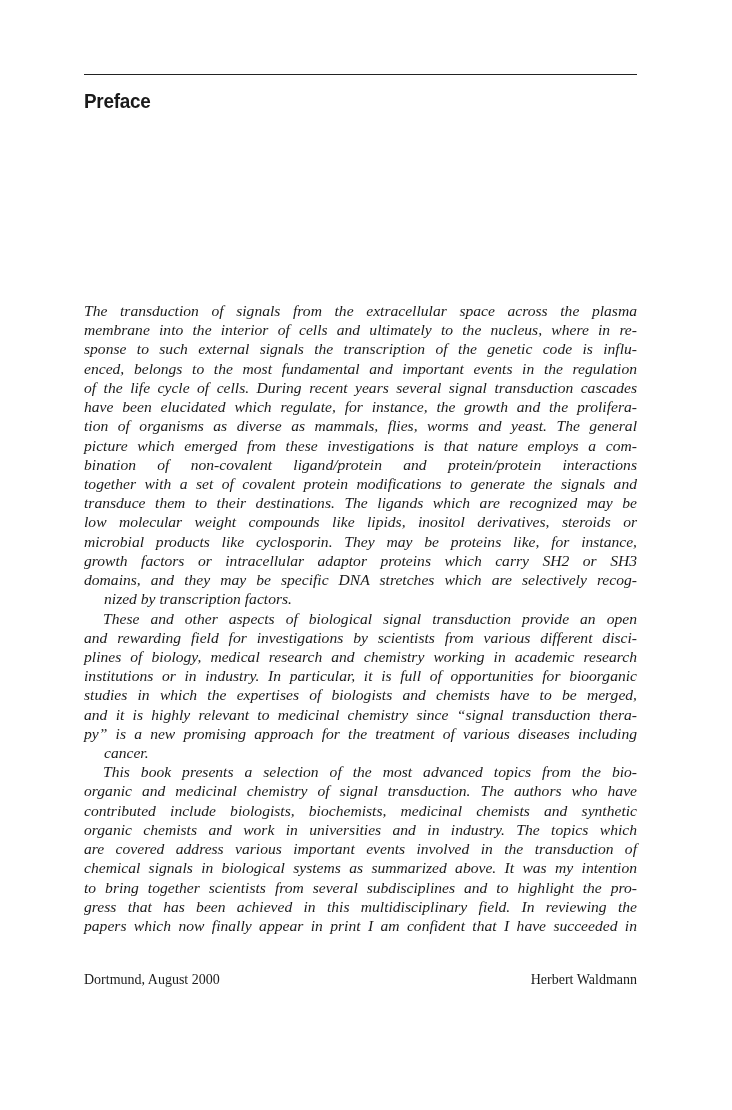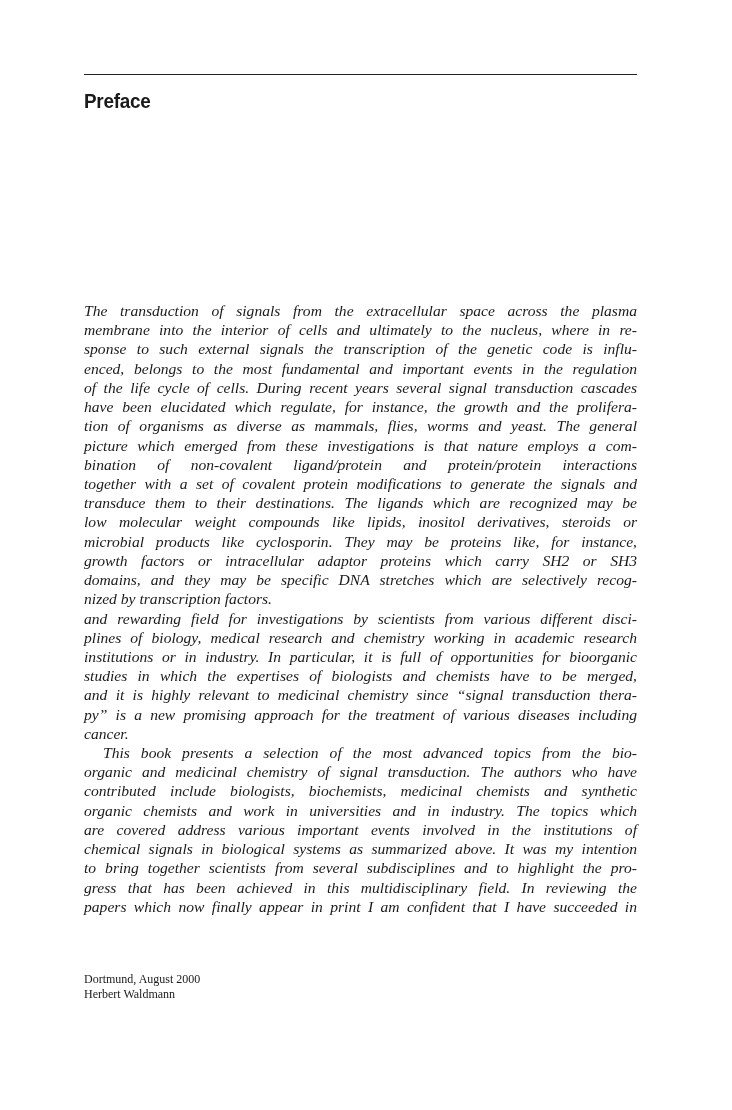--- a/index.html
+++ b/index.html
@@ -13,26 +13,26 @@
     transform: scaleX(0.9); transform-origin: left top;
   }
   .body {
     position: absolute; left: 0; top: 301px; width: 553px;
     font-family: "Liberation Serif", serif; font-size: 15.6px; color: #1a1a1a;
   }
   .line {
     display: block; height: 19.22px; line-height: 19.22px; white-space: nowrap;
     text-align: justify; text-align-last: justify; width: 553px; font-style: italic;
   }
-  .line.last { text-align-last: left; }
+  .line.last { text-align-last: left; margin-left: 20px; }
   .line.indent { text-indent: 19px; }
   .sig {
     position: absolute; left: 0; top: 972px; width: 553px;
-    font-family: "Liberation Serif", serif; font-size: 12px; color: #1a1a1a;
-    display: flex; justify-content: space-between; flex-direction: column;
+    font-family: "Liberation Serif", serif; font-size: 14px; color: #1a1a1a;
+    display: flex; justify-content: space-between;
   }
 </style>
 </head>
 <body>
 
 <div class="page">
   <div class="rule"></div>
   <div class="title">Preface</div>
 
   <div class="body">
@@ -48,34 +48,35 @@
       <span class="line">bination of non-covalent ligand/protein and protein/protein interactions</span>
       <span class="line">together with a set of covalent protein modifications to generate the signals and</span>
       <span class="line">transduce them to their destinations. The ligands which are recognized may be</span>
       <span class="line">low molecular weight compounds like lipids, inositol derivatives, steroids or</span>
       <span class="line">microbial products like cyclosporin. They may be proteins like, for instance,</span>
       <span class="line">growth factors or intracellular adaptor proteins which carry SH2 or SH3</span>
       <span class="line">domains, and they may be specific DNA stretches which are selectively recog-</span>
       <span class="line last">nized by transcription factors.</span>
     </div>
     <div>
+      <span class="line indent">These and other aspects of biological signal transduction provide an open</span>
       <span class="line">and rewarding field for investigations by scientists from various different disci-</span>
       <span class="line">plines of biology, medical research and chemistry working in academic research</span>
       <span class="line">institutions or in industry. In particular, it is full of opportunities for bioorganic</span>
       <span class="line">studies in which the expertises of biologists and chemists have to be merged,</span>
       <span class="line">and it is highly relevant to medicinal chemistry since “signal transduction thera-</span>
       <span class="line">py” is a new promising approach for the treatment of various diseases including</span>
       <span class="line last">cancer.</span>
     </div>
     <div>
       <span class="line indent">This book presents a selection of the most advanced topics from the bio-</span>
       <span class="line">organic and medicinal chemistry of signal transduction. The authors who have</span>
       <span class="line">contributed include biologists, biochemists, medicinal chemists and synthetic</span>
       <span class="line">organic chemists and work in universities and in industry. The topics which</span>
-      <span class="line">are covered address various important events involved in the institutions of</span>
+      <span class="line">are covered address various important events involved in the transduction of</span>
       <span class="line">chemical signals in biological systems as summarized above. It was my intention</span>
       <span class="line">to bring together scientists from several subdisciplines and to highlight the pro-</span>
       <span class="line">gress that has been achieved in this multidisciplinary field. In reviewing the</span>
       <span class="line">papers which now finally appear in print I am confident that I have succeeded in</span>
     </div>
   </div>
 
   <div class="sig">
     <span>Dortmund, August 2000</span>
     <span>Herbert Waldmann</span>

